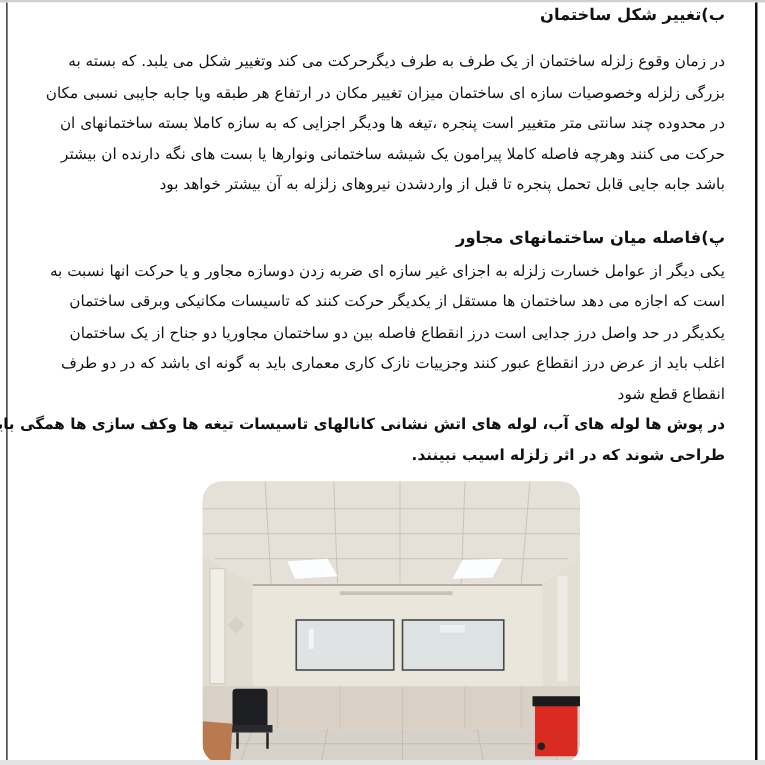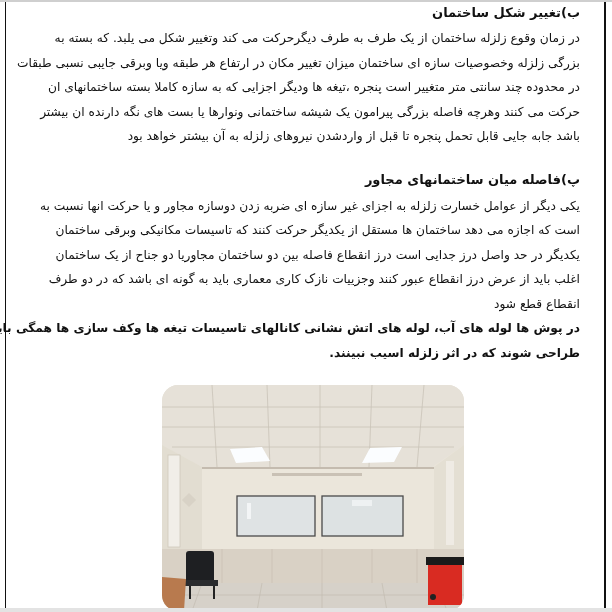--- a/index.html
+++ b/index.html
@@ -56,21 +56,21 @@
     .para .line {
       display: block;
       white-space: nowrap;
       text-align: justify;
       text-align-last: justify;
     }
     .para .line.last {
       text-align-last: right;
     }
     .h1 { margin-top: 0px; }
-    .p1 { margin-top: 2px; }
+    .p1 { margin-top: 13px; }
     .h2 { margin-top: 20px; }
     .p2 { margin-top: 3px; }
     .p3 { margin-top: 0px; font-weight: bold; }
 
     .photo {
       position: absolute;
       left: 156px;
       top: 383px;
       width: 302px;
       height: 226px;
@@ -91,23 +91,23 @@
 </head>
 <body>
 
 <div class="viewport">
   <div class="page">
     <div class="content">
 
       <h3 class="heading h1">ب)تغییر شکل ساختمان</h3>
       <p class="para p1">
         <span class="line">در زمان وقوع زلزله ساختمان از یک طرف به طرف دیگرحرکت می کند وتغییر شکل می یلبد. که بسته به</span>
-        <span class="line">بزرگی زلزله وخصوصیات سازه ای ساختمان میزان تغییر مکان در ارتفاع هر طبقه ویا وبرقی جایبی نسبی طبقات</span>
+        <span class="line">بزرگی زلزله وخصوصیات سازه ای ساختمان میزان تغییر مکان در ارتفاع هر طبقه ویا جابه جایبی نسبی مکان</span>
         <span class="line">در محدوده چند سانتی متر متغییر است پنجره ،تیغه ها ودیگر اجزایی که به سازه کاملا بسته ساختمانهای ان</span>
-        <span class="line">حرکت می کنند وهرچه فاصله بزرگی پیرامون یک شیشه ساختمانی ونوارها یا بست های نگه دارنده ان بیشتر</span>
+        <span class="line">حرکت می کنند وهرچه فاصله کاملا پیرامون یک شیشه ساختمانی ونوارها یا بست های نگه دارنده ان بیشتر</span>
         <span class="line last">باشد جابه جایی قابل تحمل  پنجره تا قبل از واردشدن نیروهای زلزله به آن بیشتر خواهد بود</span>
       </p>
 
       <h3 class="heading h2">پ)فاصله میان ساختمانهای مجاور</h3>
       <p class="para p2">
         <span class="line">یکی دیگر از عوامل خسارت زلزله به اجزای غیر سازه ای ضربه زدن دوسازه مجاور و یا حرکت انها نسبت به</span>
         <span class="line">است که اجازه می دهد ساختمان ها مستقل از یکدیگر حرکت کنند که تاسیسات مکانیکی وبرقی ساختمان</span>
         <span class="line">یکدیگر در حد واصل درز جدایی است درز انقطاع فاصله بین دو ساختمان مجاوریا دو جناح از یک ساختمان</span>
         <span class="line">اغلب باید از عرض درز انقطاع عبور کنند وجزییات نازک کاری معماری باید به گونه ای باشد که در دو طرف</span>
         <span class="line last">انقطاع قطع شود</span>

